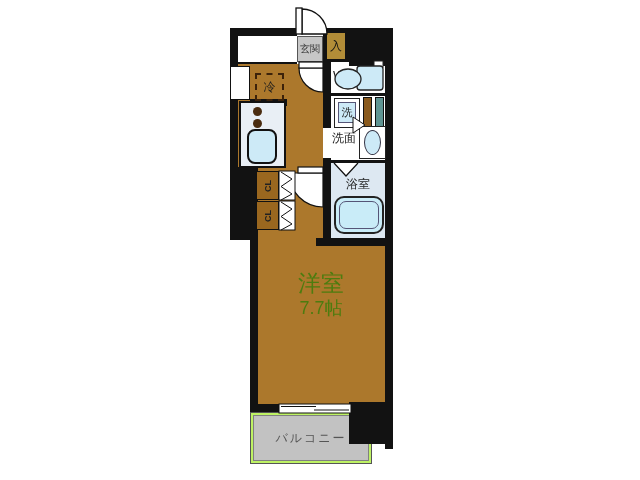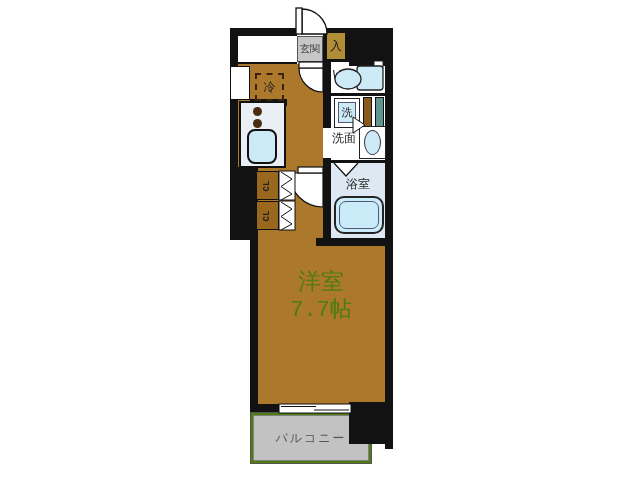--- a/index.html
+++ b/index.html
@@ -1,17 +1,17 @@
 <!DOCTYPE html>
 <html style="--wall: #121212; --floor: #ac782c; --closet: #9a671f; --entry-box: #b28d38; --mat: #c7c7c7; --balcony: #c2c2c2; --fixture: #cdeaf7; --bath-bg: #dde8f2; --counter: #e9eff5; --teal-strip: #5f9492; --brown-strip: #8a5a1d;"><head>
 <meta charset="utf-8">
 <style>
   html,body{margin:0;padding:0;background:#ffffff;}
   .stage{position:relative;width:640px;height:472px;background:#ffffff;overflow:hidden;
-         font-family:Liberation Mono, monospace;}
+         font-family:Liberation Sans, sans-serif;}
   .abs{position:absolute;box-sizing:border-box;}
   .wall{background:var(--wall);}
   .floor{background:var(--floor);}
   .lbl{color:#1c1c1c;}
   .center{display:flex;align-items:center;justify-content:center;}
   svg{position:absolute;left:0;top:0;}
   .clbox{background:var(--closet);border:1.5px solid #111;display:flex;align-items:center;justify-content:center;}
   .clbox span{transform:rotate(-90deg);font-size:9px;font-weight:bold;color:#222;}
 </style>
 </head>
@@ -26,21 +26,21 @@
   <div class="abs" style="left:238px;top:62px;width:59px;height:2px;background:#111;"></div>
 
   <div class="abs center" style="left:297px;top:36px;width:26px;height:26px;background:var(--mat);border:1px solid #555;">
     <span class="lbl" style="font-size:10px;color:#333;">玄関</span>
   </div>
 
   <div class="abs" style="left:331px;top:64px;width:54px;height:30px;background:#fff;"></div>
   <div class="abs" style="left:331px;top:96px;width:54px;height:64px;background:#fff;"></div>
   <div class="abs" style="left:331px;top:163px;width:54px;height:75px;background:var(--bath-bg);"></div>
 
-  <div class="abs" style="left:250px;top:412px;width:122px;height:52px;background:#4d7c0f;border:1px solid #555;">
+  <div class="abs" style="left:250px;top:412px;width:122px;height:52px;background:#bef264;border:1px solid #555;">
     <div class="abs center" style="left:2px;top:2px;width:116px;height:46px;background:var(--balcony);border:1px solid #808080;">
       <span class="lbl" style="font-size:12px;color:#555;letter-spacing:2px;">バルコニー</span>
     </div>
   </div>
 
   <div class="abs wall" style="left:230px;top:28px;width:8px;height:206px;"></div>
   <div class="abs wall" style="left:230px;top:228px;width:28px;height:12px;"></div>
   <div class="abs wall" style="left:250px;top:234px;width:8px;height:178px;"></div>
   <div class="abs wall" style="left:230px;top:28px;width:67px;height:8px;"></div>
   <div class="abs wall" style="left:323px;top:28px;width:26px;height:34px;"></div>
@@ -94,21 +94,21 @@
 
   <span class="abs lbl" style="left:331px;top:176px;width:54px;text-align:center;font-size:12px;">浴室</span>
   <div class="abs" style="left:334px;top:196px;width:50px;height:38px;background:#c9ecf8;border:2px solid #222;border-radius:10px;">
     <div class="abs" style="left:3px;top:3px;width:40px;height:28px;border:1px solid #557;border-radius:7px;"></div>
   </div>
 
   <span class="abs lbl" style="left:333px;top:68px;font-size:13px;">WC</span>
 
   <div class="abs" style="left:246px;top:270px;width:150px;text-align:center;line-height:1.2;color:#4d7c0f;">
     <div style="font-size:23px;">洋室</div>
-    <div style="font-size:22px;">7.7帖</div>
+    <div style="font-size:18px;">7.7帖</div>
   </div>
 
   <svg width="640" height="480" viewBox="0 0 640 480">
 
     <path d="M302,34 L302,9 A25,25 0 0 1 327,34 Z" fill="#ffffff" stroke="#111" stroke-width="1.3"></path>
     <rect x="296" y="8" width="6" height="26" fill="#ffffff" stroke="#111" stroke-width="1.3"></rect>
 
     <path d="M323,68 L299,68 A24,24 0 0 0 323,92 Z" fill="#ffffff" stroke="#111" stroke-width="1.2"></path>
     <rect x="299" y="62" width="24" height="6" fill="#ffffff" stroke="#111" stroke-width="1.2"></rect>
 

